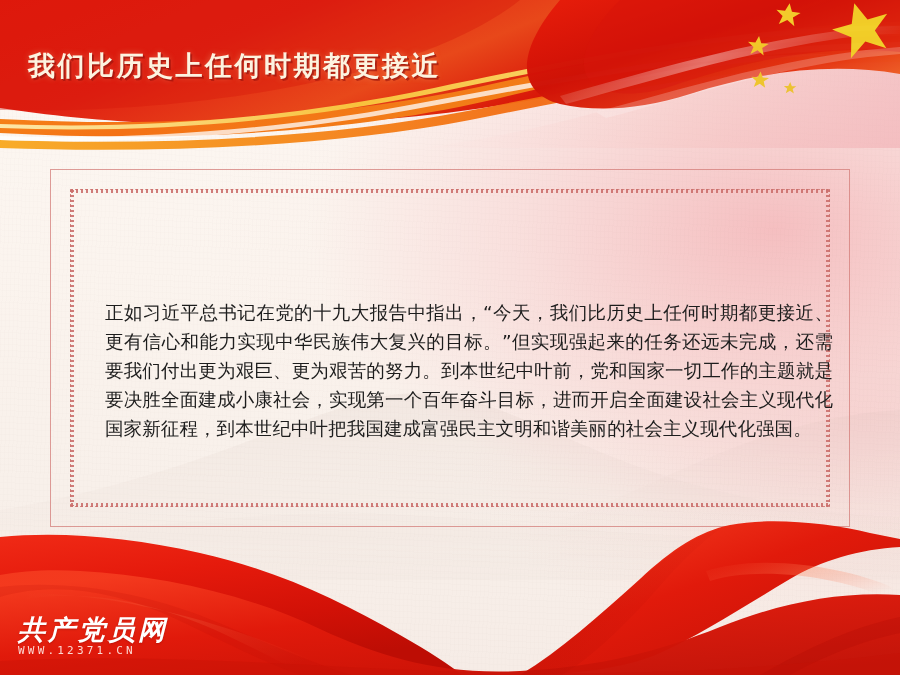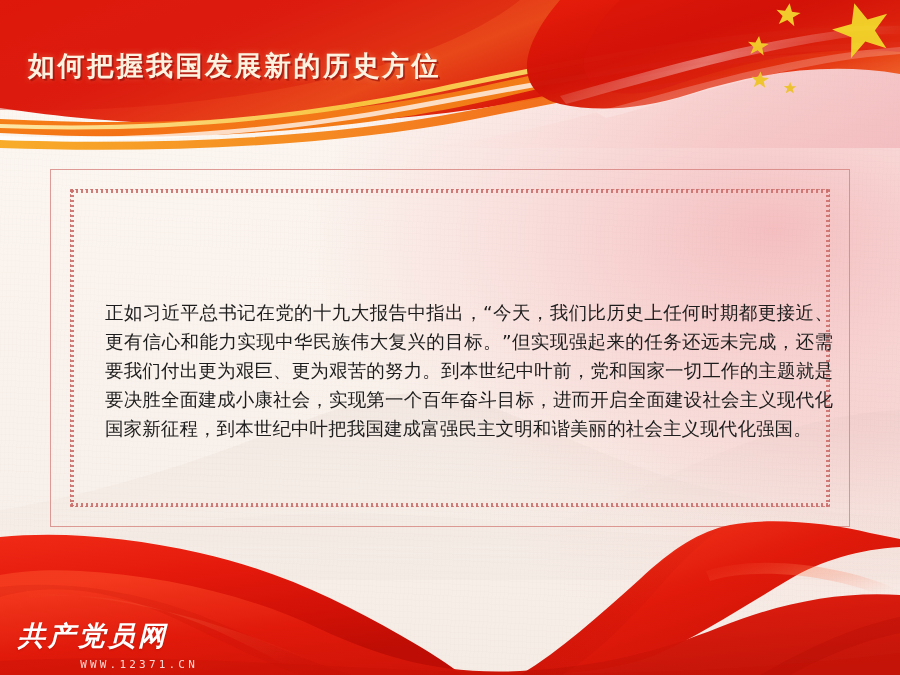--- a/index.html
+++ b/index.html
@@ -127,42 +127,41 @@
     left: 0; bottom: 0;
     width: 900px;
     height: 200px;
     overflow: hidden;
   }
 
   
   .site-logo {
     position: absolute;
     left: 18px;
-    bottom: 4px;
+    bottom: 18px;
     width: 180px;
     color: #fff;
   }
   .logo-word {
     font-size: 27px;
     font-weight: bold;
     letter-spacing: 3px;
     color: #ffffff;
     font-style: italic;
     text-shadow: 0 1px 2px rgba(120,0,0,0.35);
     font-family: "DejaVu Serif", "Liberation Serif", serif;
     line-height: 1.05;
   }
   .logo-url {
-    margin-top: 8px;
+    margin-top: 0;
     font-size: 11px;
     letter-spacing: 3.2px;
     color: #ffe9e4;
     font-family: "DejaVu Sans Mono", "Liberation Mono", monospace;
     opacity: 0.92;
-    text-align: right;
   }
 </style>
 </head>
 <body>
 
 <div class="poster">
 
   <div class="bg-base"></div>
   <div class="bg-paper"></div>
 
@@ -260,21 +259,21 @@
         <g transform="translate(760,80) rotate(4) scale(0.48)">
           <polygon points="0,-18 5.3,-5.6 18.5,-5.6 7.9,2.6 11.9,15.6 0,7.8 -11.9,15.6 -7.9,2.6 -18.5,-5.6 -5.3,-5.6" fill="#eec52a"></polygon>
         </g>
         <g transform="translate(790,88) rotate(2) scale(0.34)">
           <polygon points="0,-18 5.3,-5.6 18.5,-5.6 7.9,2.6 11.9,15.6 0,7.8 -11.9,15.6 -7.9,2.6 -18.5,-5.6 -5.3,-5.6" fill="#ecc230"></polygon>
         </g>
       </g>
     </svg>
   </div>
 
-  <div class="poster-title">如何把握我国发展新的历史方位</div>
+  <div class="poster-title">我们比历史上任何时期都更接近</div>
 
   <div class="content-box">
     <div class="content-box-inner">
       <div class="box-tick-top"></div>
       <div class="box-tick-bottom"></div>
       <div class="box-tick-left"></div>
       <div class="box-tick-right"></div>
 
       <div class="body-text">正如习近平总书记在党的十九大报告中指出，“今天，我们比历史上任何时期都更接近、更有信心和能力实现中华民族伟大复兴的目标。”但实现强起来的任务还远未完成，还需要我们付出更为艰巨、更为艰苦的努力。到本世纪中叶前，党和国家一切工作的主题就是要决胜全面建成小康社会，实现第一个百年奋斗目标，进而开启全面建设社会主义现代化国家新征程，到本世纪中叶把我国建成富强民主文明和谐美丽的社会主义现代化强国。</div>
     </div>

